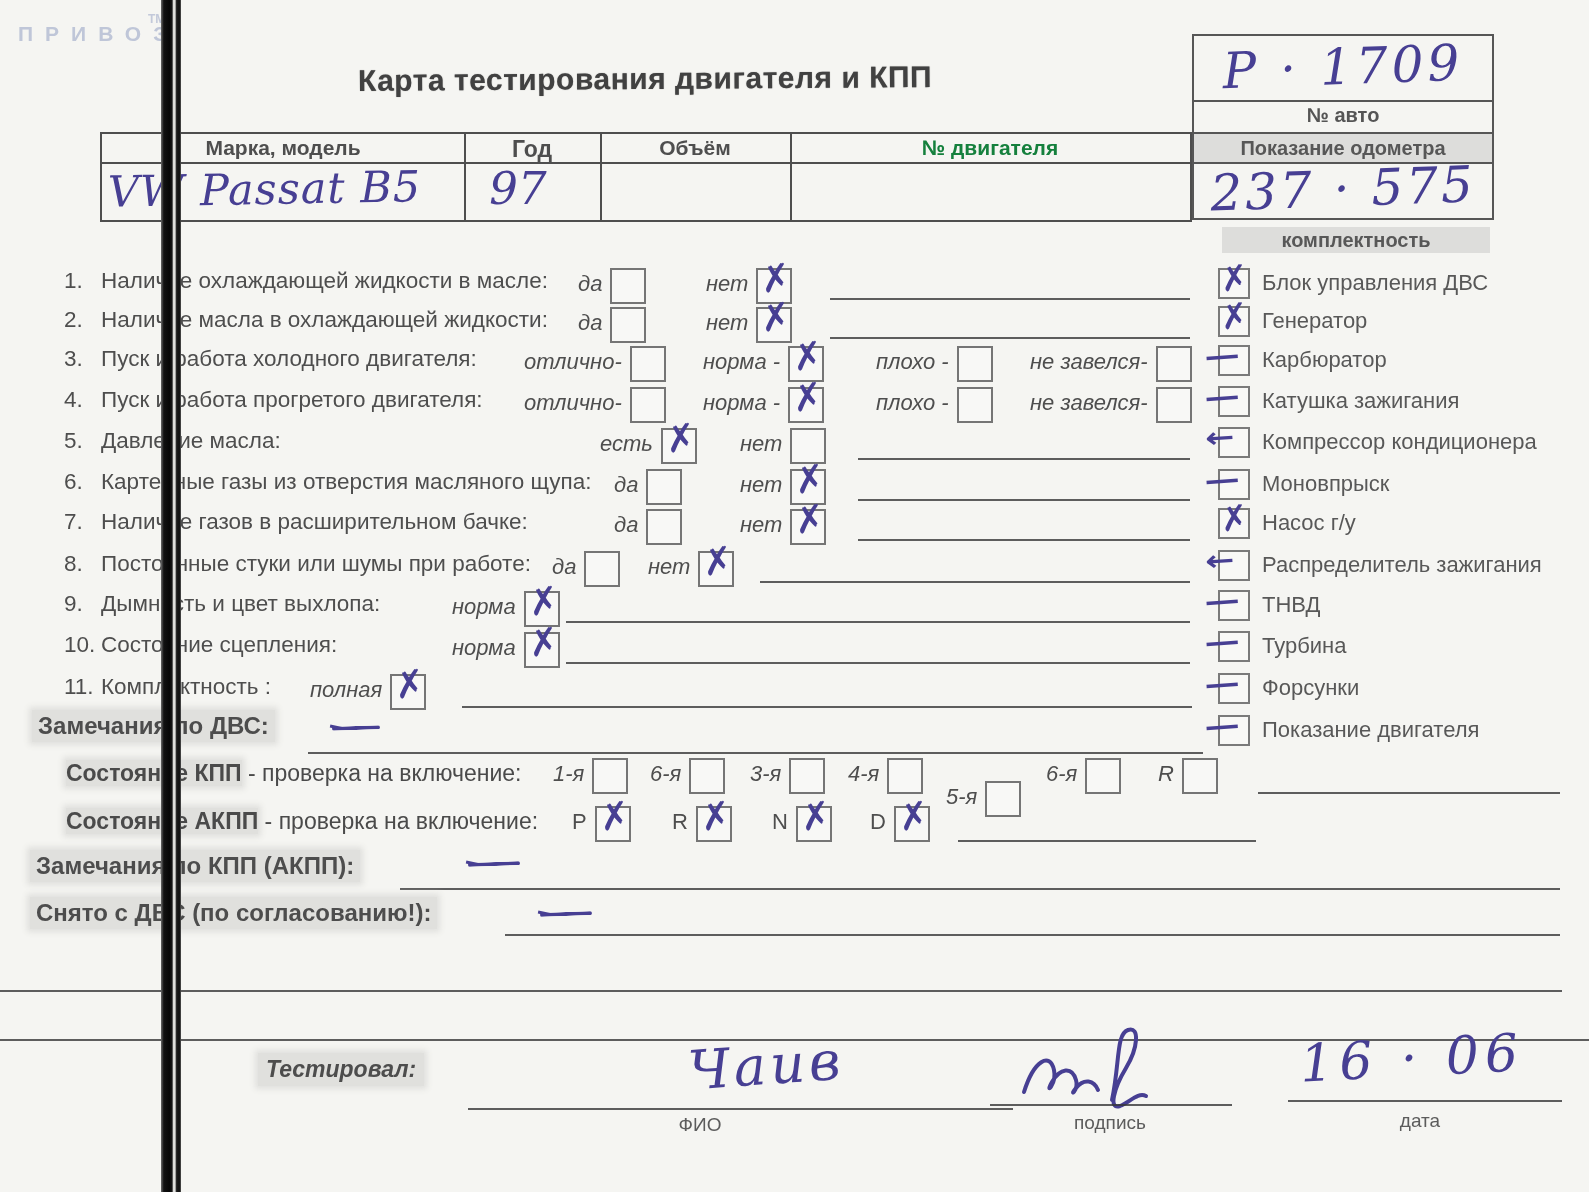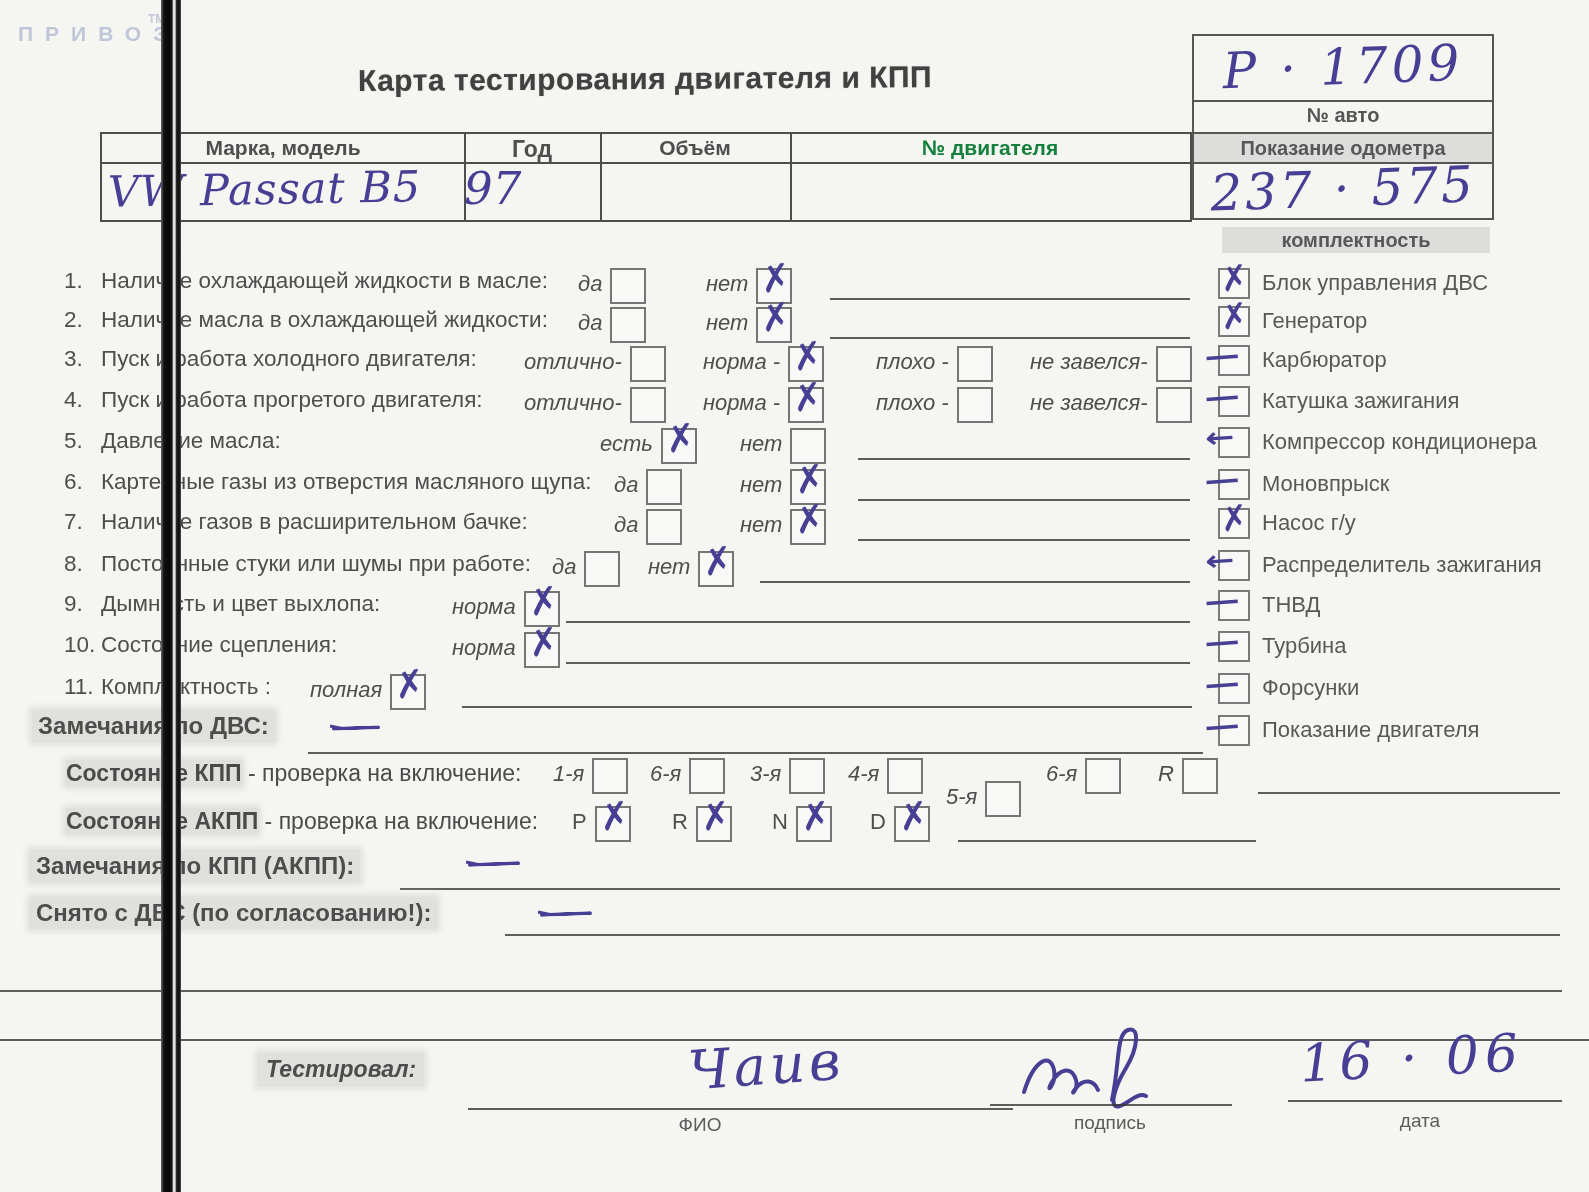--- a/index.html
+++ b/index.html
@@ -57,21 +57,21 @@
   <div class="abs" style="left:100px;top:132px;width:1088px;height:86px;border:2px solid #4e4e4e;">
     <div style="position:absolute;left:0;top:28px;width:100%;border-top:2px solid #4e4e4e;"></div>
     <div style="position:absolute;left:362px;top:0;height:100%;border-left:2px solid #4e4e4e;"></div>
     <div style="position:absolute;left:498px;top:0;height:100%;border-left:2px solid #4e4e4e;"></div>
     <div style="position:absolute;left:688px;top:0;height:100%;border-left:2px solid #4e4e4e;"></div>
     <div style="position:absolute;left:0;top:2px;width:362px;text-align:center;font-size:21px;font-weight:bold;color:#4e4e4e;">Марка, модель</div>
     <div style="position:absolute;left:362px;top:2px;width:136px;text-align:center;font-size:23px;font-weight:bold;color:#4e4e4e;">Год</div>
     <div style="position:absolute;left:498px;top:2px;width:190px;text-align:center;font-size:21px;font-weight:bold;color:#4e4e4e;">Объём</div>
     <div style="position:absolute;left:688px;top:2px;width:400px;text-align:center;font-size:21px;font-weight:bold;color:#15803d;">№ двигателя</div>
     <div class="hw" style="position:absolute;left:6px;top:30px;font-size:43px;letter-spacing:1px;transform:rotate(-1deg);">VW Passat B5</div>
-    <div class="hw" style="position:absolute;left:362px;top:28px;width:108px;text-align:left;font-size:45px;">97</div>
+    <div class="hw" style="position:absolute;left:362px;top:28px;width:108px;text-align:center;font-size:45px;">97</div>
   </div>
 
   <div class="row-label" style="left:64px;top:268px;">
     <span class="num">1.</span><span>Наличие охлаждающей жидкости в масле:</span></div>
   <div class="opt" style="left:578px;top:268px;">
     <span class="ol">да</span>
     <span class="cbi">
         <span class="mark"></span>
       </span>
     </div>

